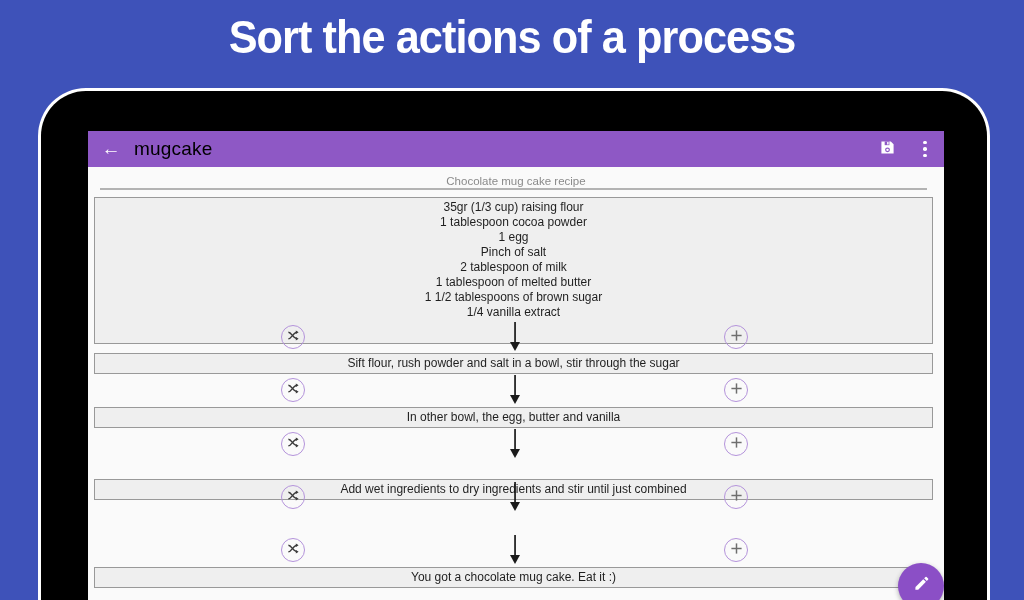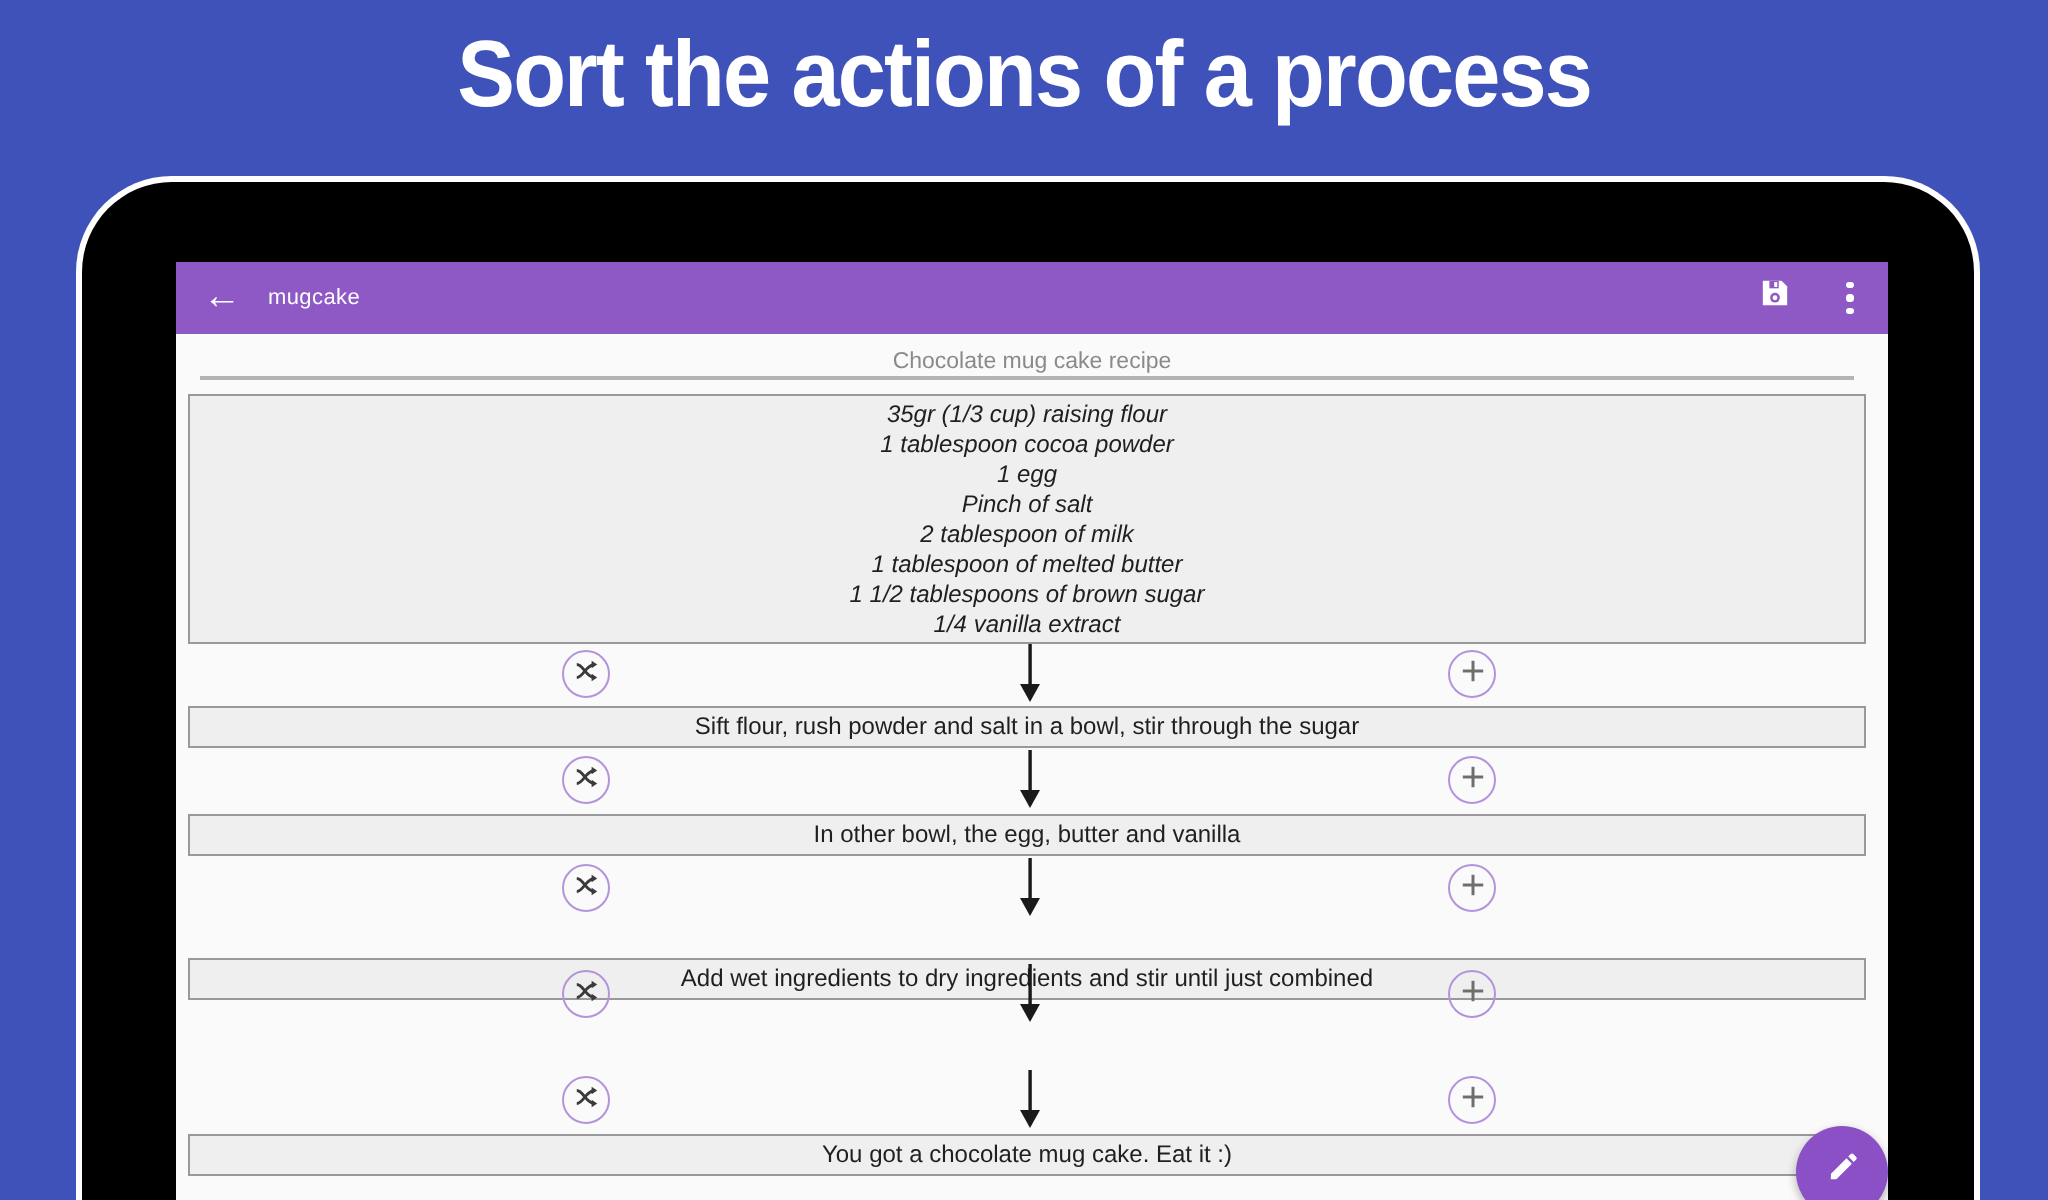--- a/index.html
+++ b/index.html
@@ -16,35 +16,35 @@
   .tablet { position:absolute; left:38px; top:88px; width:952px; height:560px;
             background:#000; border:3px solid #ffffff; border-bottom:none;
             border-radius:48px 48px 0 0; }
   .screen { position:absolute; left:47px; top:40px; width:856px; height:472px;
             background:#fafafa; overflow:visible; }
 
   
   .appbar { position:absolute; top:0; left:0; width:856px; height:36px;
             background:#8e58c5; display:flex; align-items:center; }
   .appbar .back { width:46px; text-align:center; color:#fff; font-size:19px; cursor:pointer; }
-  .appbar .title { color:#ffffff; font-size:11px; font-weight:400; letter-spacing:.2px; }
+  .appbar .title { color:#000000; font-size:19px; font-weight:400; letter-spacing:.2px; }
   .appbar .spacer { flex:1; }
   .abtn { width:38px; height:36px; display:flex; align-items:center; justify-content:center; cursor:pointer; }
   .dots { display:flex; flex-direction:column; gap:3px; }
   .dots i { width:3.5px; height:3.5px; border-radius:50%; background:#fff; }
 
   
   .recipe-title { position:absolute; top:44px; left:0; width:856px; text-align:center;
                   font-size:11.5px; color:#8a8a8a; }
   .title-line { position:absolute; top:57px; left:12px; width:827px; height:2px; background:#b3b3b3; }
 
   
   .box { position:absolute; left:6px; width:839px; background:#efefef; border:1px solid #999;
          color:#1f1f1f; text-align:center; font-size:12px; }
-  .box.ingredients { top:66px; height:125px; line-height:15px; padding-top:2px; white-space:pre-line;font-style:italic; }
+  .box.ingredients { top:66px; height:147px; line-height:15px; padding-top:2px; white-space:pre-line; }
   .box.step { height:21px; line-height:19px; }
   #step0 { top:222px; } #step1 { top:276px; } #step2 { top:332px;margin-top:16px; }
   #step3 { top:383px; } #step4 { top:436px; }
 
   
   .iconrow { position:absolute; left:0; width:856px; height:40px; }
   #row0 { top:186px; } #row1 { top:239px; } #row2 { top:293px; }
   #row3 { top:346px; } #row4 { top:399px; }
   .circle-btn { position:absolute; top:8px; width:24px; height:24px; border:1.6px solid #b493db;
                 border-radius:50%; display:flex; align-items:center; justify-content:center;

